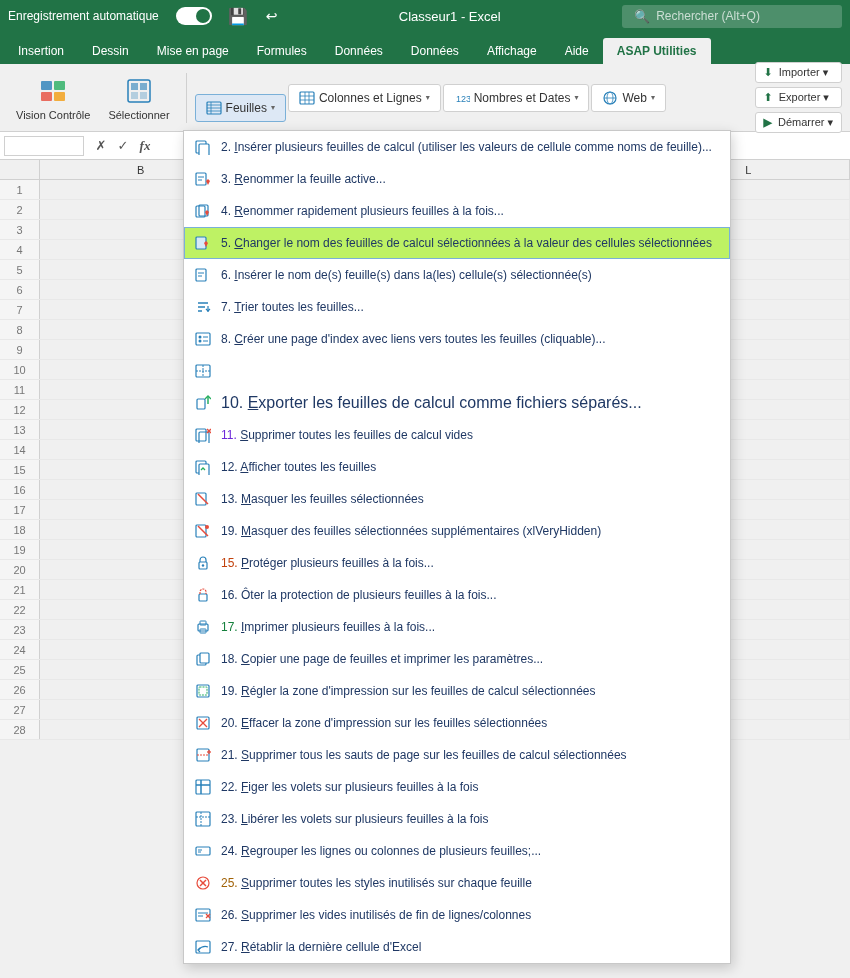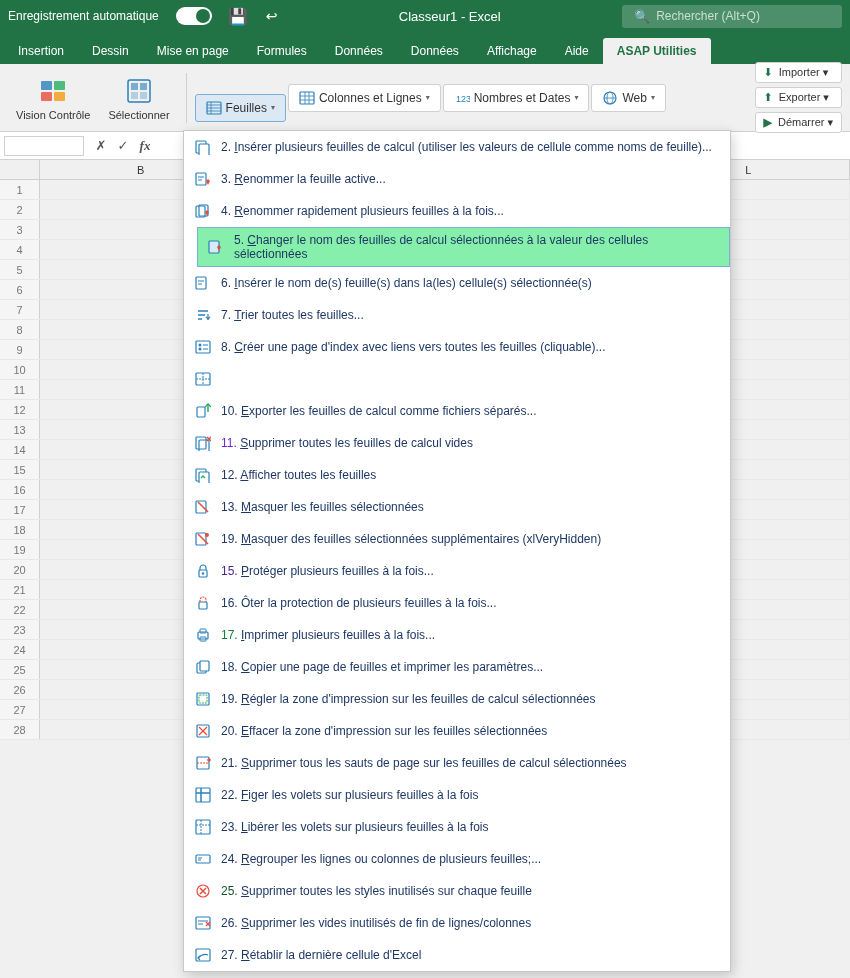--- a/index.html
+++ b/index.html
@@ -240,21 +240,21 @@
     .menu-item {
       display: flex;
       align-items: center;
       padding: 5px 8px;
       cursor: pointer;
       border: 1px solid transparent;
       gap: 8px;
       color: #1a1a1a;
       font-size: 12px;
     }
-    .menu-item.highlighted { background: #86efac; border: 1px solid #7ab0d8; margin-left: 13px; }
+    .menu-item.highlighted { background: #bef264; border: 1px solid #7ab0d8; }
     .menu-item-icon {
       width: 20px;
       height: 20px;
       display: flex;
       align-items: center;
       justify-content: center;
       flex-shrink: 0;
     }
     .menu-item-text {
       color: #1f3864;
@@ -744,21 +744,21 @@
         </span>
       </div>
       <div class="menu-item">
         <span class="menu-item-icon">
           <svg width="16" height="16" viewBox="0 0 16 16">
             <rect x="2" y="4" width="8" height="10" rx="1" fill="none" stroke="#2980b9" stroke-width="1.2"></rect>
             <line x1="13" y1="1" x2="13" y2="9" stroke="#27ae60" stroke-width="1.5"></line>
             <path d="M10 4 L13 1 L16 4" fill="none" stroke="#27ae60" stroke-width="1.3"></path>
           </svg>
         </span>
-        <span class="menu-item-text" style="color: rgb(31, 56, 100); font-size: 12px;"><span style="color:#1f3864;">10. </span><u>E</u>xporter les feuilles de calcul comme fichiers séparés...</span>
+        <span class="menu-item-text" style="color: rgb(31, 56, 100); font-size: 16px;"><span style="color:#1f3864;">10. </span><u>E</u>xporter les feuilles de calcul comme fichiers séparés...</span>
       </div>
       <div class="menu-item">
         <span class="menu-item-icon">
           <svg width="16" height="16" viewBox="0 0 16 16">
             <rect x="1" y="2" width="10" height="12" rx="1" fill="none" stroke="#2980b9" stroke-width="1.2"></rect>
             <rect x="4" y="5" width="10" height="12" rx="1" fill="none" stroke="#2980b9" stroke-width="1.2"></rect>
             <line x1="12" y1="2" x2="16" y2="6" stroke="#e74c3c" stroke-width="1.5"></line>
             <line x1="16" y1="2" x2="12" y2="6" stroke="#e74c3c" stroke-width="1.5"></line>
           </svg>
         </span>
@@ -794,21 +794,21 @@
         <span class="menu-item-text" style="color: rgb(31, 56, 100); font-size: 12px;"><span style="color:#1f3864;">19. </span><u>M</u>asquer des feuilles sélectionnées supplémentaires (xlVeryHidden)</span>
       </div>
       <div class="menu-item">
         <span class="menu-item-icon">
           <svg width="16" height="16" viewBox="0 0 16 16">
             <rect x="4" y="7" width="8" height="7" rx="1" fill="none" stroke="#2980b9" stroke-width="1.2"></rect>
             <path d="M5 7 V5 A3 3 0 0 1 11 5 V7" fill="none" stroke="#2980b9" stroke-width="1.2"></path>
             <circle cx="8" cy="10.5" r="1.2" fill="#2980b9"></circle>
           </svg>
         </span>
-        <span class="menu-item-text" style="color: rgb(31, 56, 100); font-size: 12px;"><span style="color:#4c1d95;">15. </span><u>P</u>rotéger plusieurs feuilles à la fois...</span>
+        <span class="menu-item-text" style="color: rgb(31, 56, 100); font-size: 12px;"><span style="color:#c2410c;">15. </span><u>P</u>rotéger plusieurs feuilles à la fois...</span>
       </div>
       <div class="menu-item">
         <span class="menu-item-icon">
           <svg width="16" height="16" viewBox="0 0 16 16">
             <rect x="4" y="7" width="8" height="7" rx="1" fill="none" stroke="#2980b9" stroke-width="1.2"></rect>
             <path d="M5 7 V5 A3 3 0 0 1 11 5 V7" fill="none" stroke="#e74c3c" stroke-width="1.2" stroke-dasharray="2,1"></path>
           </svg>
         </span>
         <span class="menu-item-text" style="color: rgb(31, 56, 100); font-size: 12px;"><span style="color:#1f3864;">16. </span>Ôter la protection de plusieurs feuilles à la fois...</span>
       </div>
@@ -892,21 +892,21 @@
         <span class="menu-item-text" style="color: rgb(31, 56, 100); font-size: 12px;"><span style="color:#1f3864;">24. </span><u>R</u>egrouper les lignes ou colonnes de plusieurs feuilles;...</span>
       </div>
       <div class="menu-item">
         <span class="menu-item-icon">
           <svg width="16" height="16" viewBox="0 0 16 16">
             <circle cx="8" cy="8" r="6" fill="none" stroke="#e74c3c" stroke-width="1.2"></circle>
             <line x1="5" y1="5" x2="11" y2="11" stroke="#e74c3c" stroke-width="1.5"></line>
             <line x1="11" y1="5" x2="5" y2="11" stroke="#e74c3c" stroke-width="1.5"></line>
           </svg>
         </span>
-        <span class="menu-item-text" style="color: rgb(31, 56, 100); font-size: 12px;"><span style="color:#14532d;">25. </span><u>S</u>upprimer toutes les  styles inutilisés sur chaque feuille</span>
+        <span class="menu-item-text" style="color: rgb(31, 56, 100); font-size: 12px;"><span style="color:#a16207;">25. </span><u>S</u>upprimer toutes les  styles inutilisés sur chaque feuille</span>
       </div>
       <div class="menu-item">
         <span class="menu-item-icon">
           <svg width="16" height="16" viewBox="0 0 16 16">
             <rect x="1" y="2" width="14" height="12" rx="1" fill="none" stroke="#2980b9" stroke-width="1.2"></rect>
             <line x1="3" y1="6" x2="13" y2="6" stroke="#2980b9" stroke-width="1"></line>
             <line x1="3" y1="9" x2="8" y2="9" stroke="#2980b9" stroke-width="1"></line>
             <line x1="11" y1="7" x2="15" y2="11" stroke="#e74c3c" stroke-width="1.3"></line>
             <line x1="15" y1="7" x2="11" y2="11" stroke="#e74c3c" stroke-width="1.3"></line>
           </svg>

